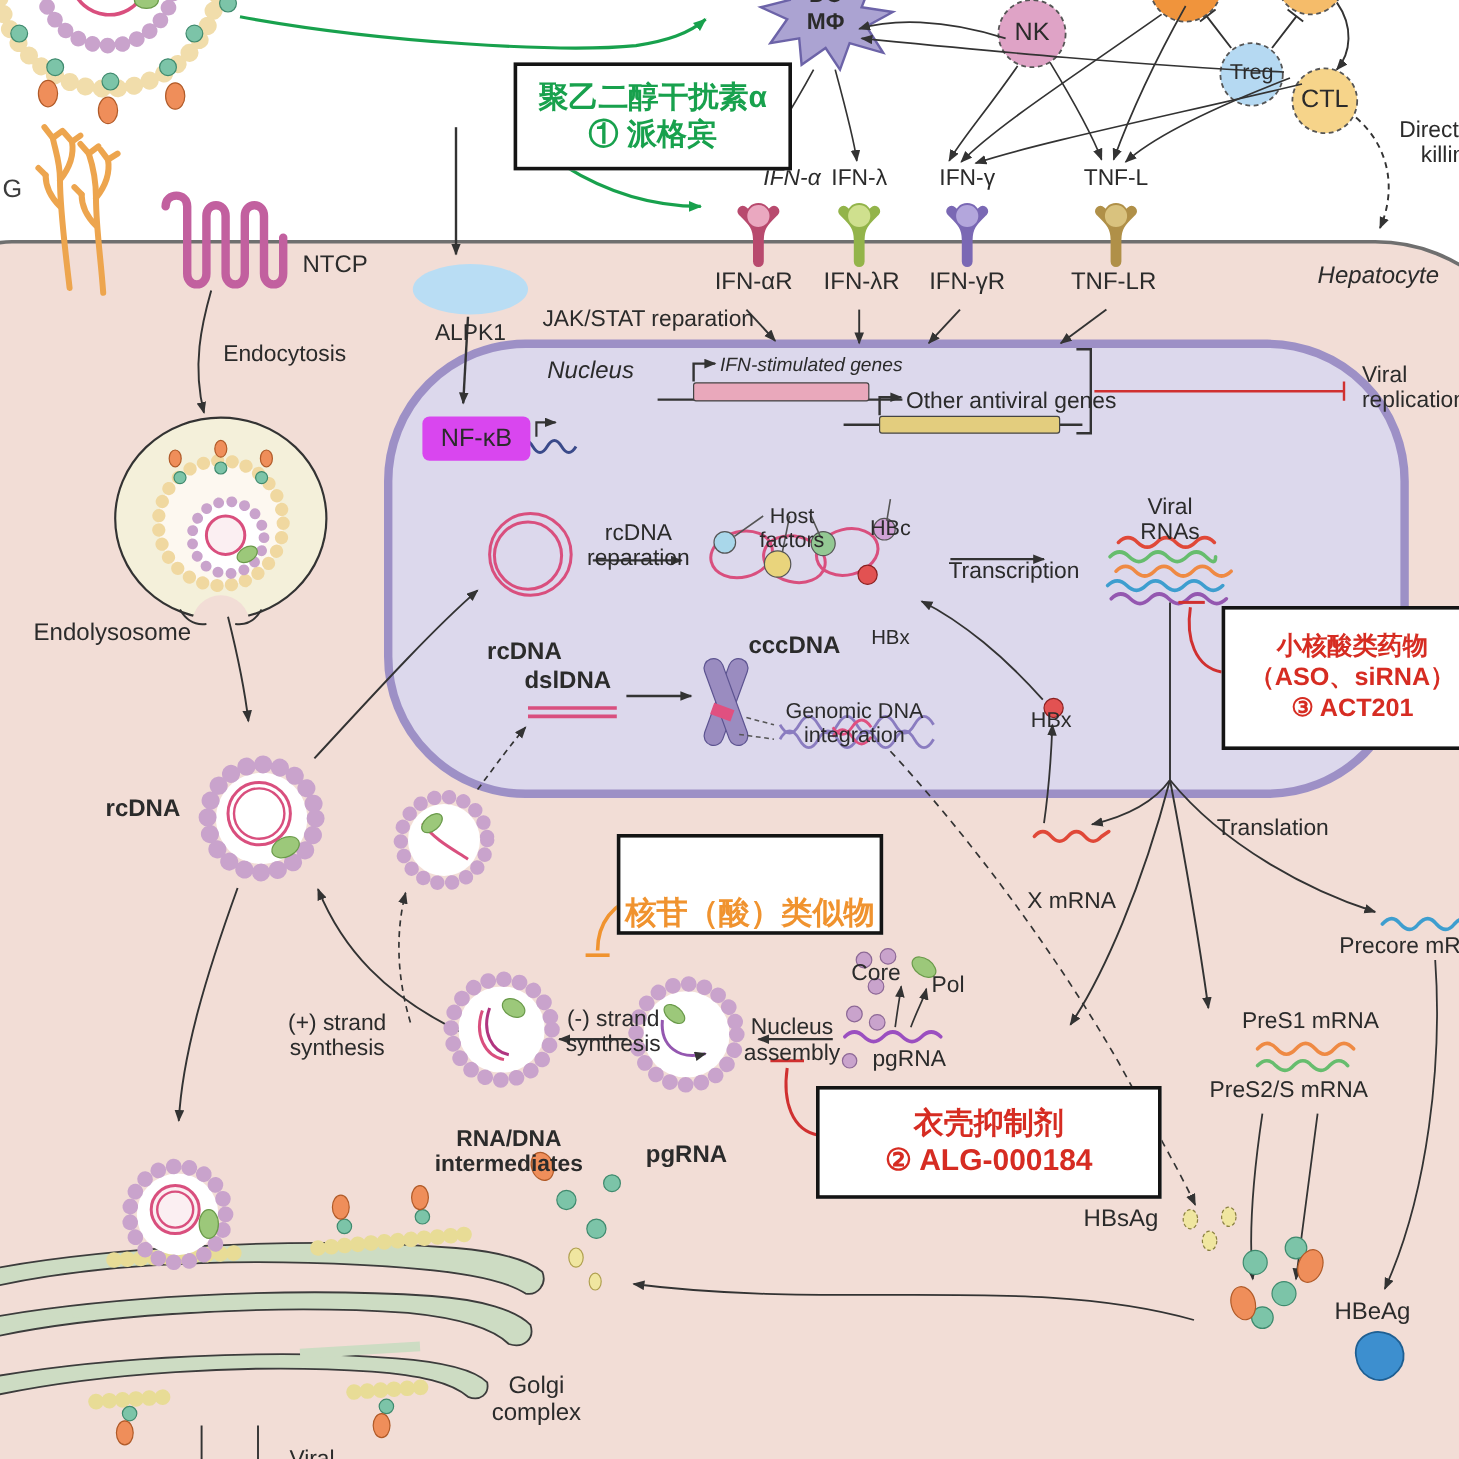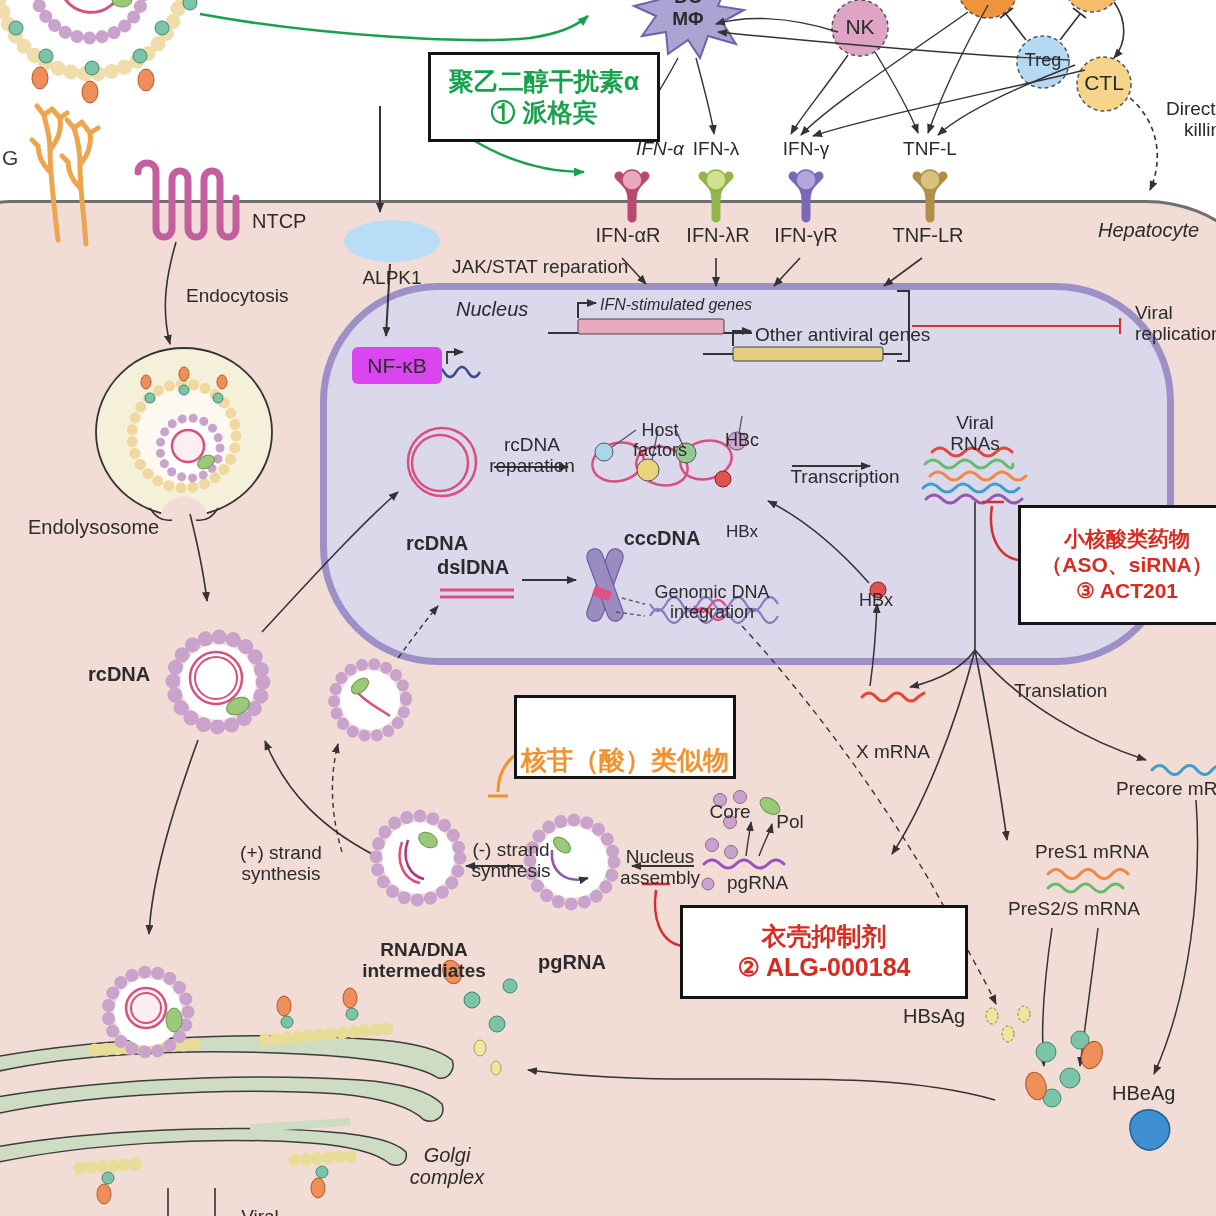--- a/index.html
+++ b/index.html
@@ -455,21 +455,21 @@
   <div class="lbl ctr" style="left:730px;top:765px;font-size:19px;">Core</div>
   <div class="lbl ctr" style="left:790px;top:775px;font-size:19px;">Pol</div>
   <div class="lbl" style="left:727px;top:872px;font-size:19px;">pgRNA</div>
   <div class="lbl ctr" style="left:893px;top:705px;font-size:19px;">X mRNA</div>
   <div class="lbl" style="left:1014px;top:680px;font-size:19px;">Translation</div>
   <div class="lbl" style="left:1116px;top:778px;font-size:19px;">Precore mRNA</div>
   <div class="lbl" style="left:1035px;top:841px;font-size:19px;">PreS1 mRNA</div>
   <div class="lbl" style="left:1008px;top:898px;font-size:19px;">PreS2/S mRNA</div>
   <div class="lbl" style="left:903px;top:1005px;font-size:20px;">HBsAg</div>
   <div class="lbl" style="left:1112px;top:1082px;font-size:20px;">HBeAg</div>
-  <div class="lbl ctr" style="left:447px;top:1108px;font-size:20px;font-style:italic;">
+  <div class="lbl ctr" style="left:447px;top:1108px;font-size:20px;">
     <div>Golgi</div>
     <div>complex</div>
   </div>
   <div class="lbl ctr" style="left:260px;top:1170px;font-size:19px;">
     <div>Viral</div>
     <div>assembly</div>
   </div>
 
   <div class="drugbox green" style="left:428px;top:52px;width:226px;height:84px;font-size:25px;">
     <div>聚乙二醇干扰素α</div>

